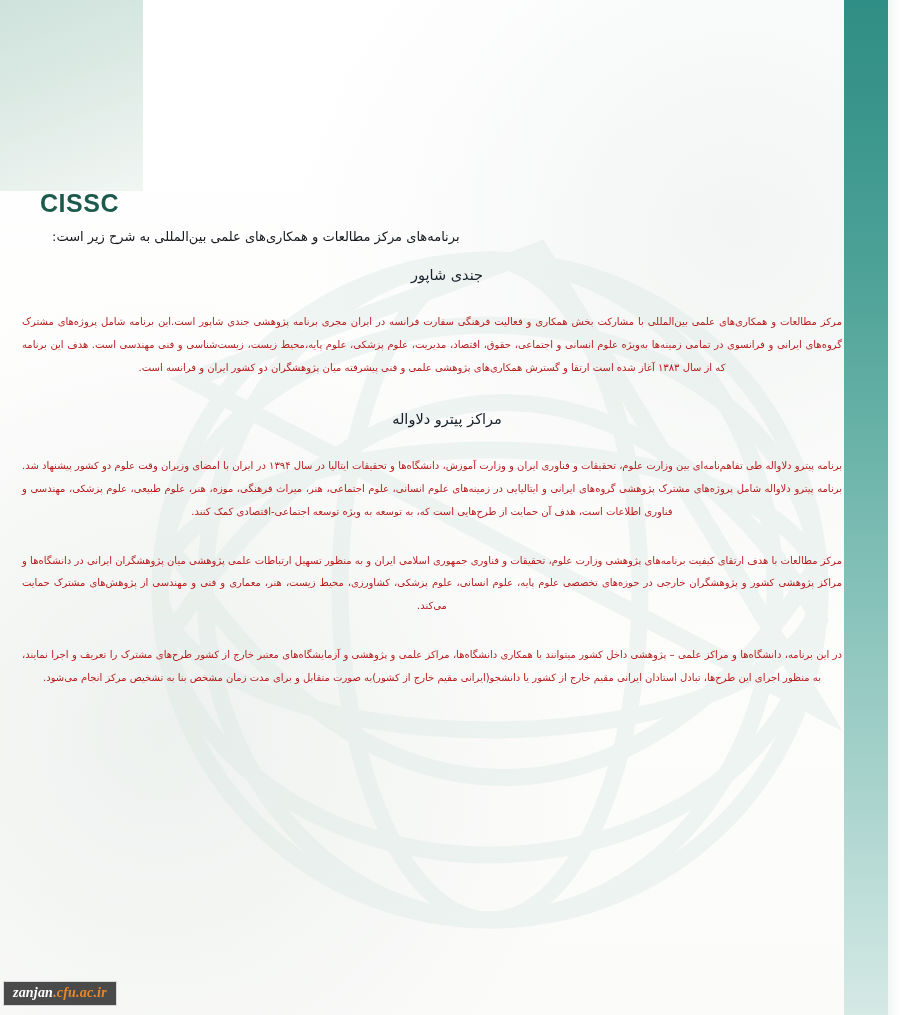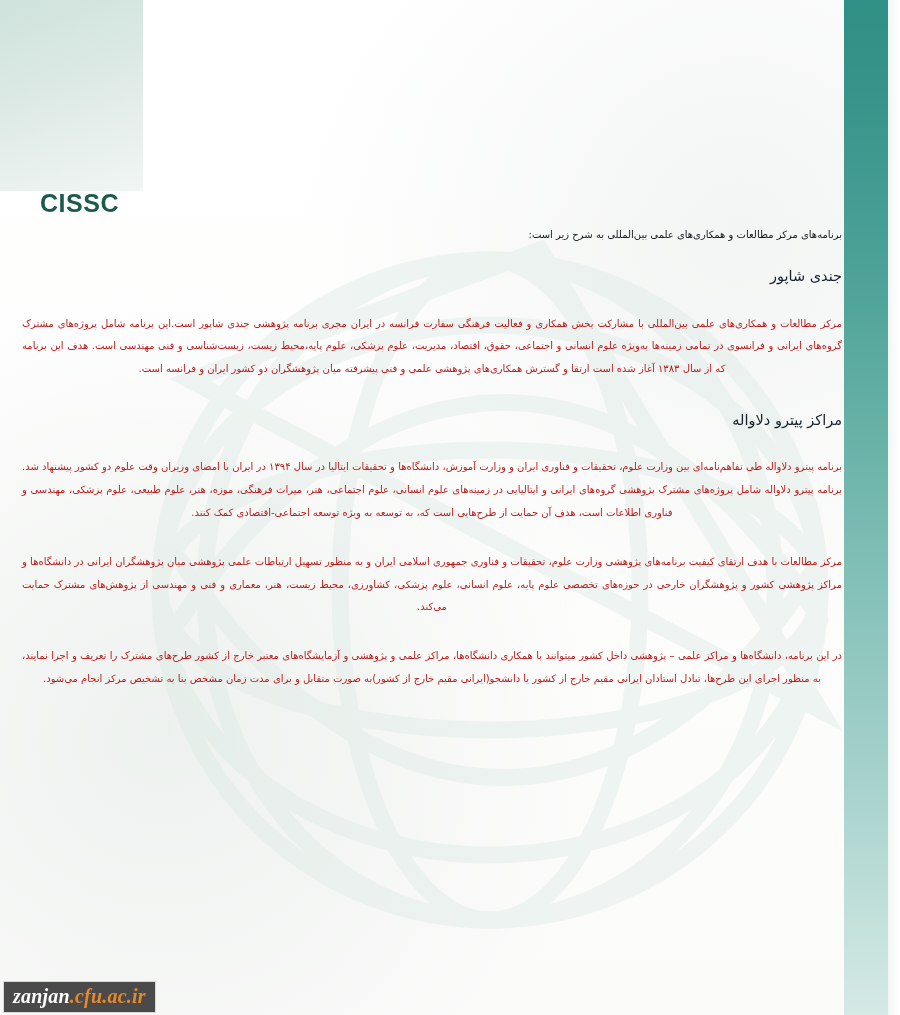--- a/index.html
+++ b/index.html
@@ -110,29 +110,30 @@
     left: 22px;
     top: 225px;
     width: 820px;
     z-index: 2;
     direction: rtl;
     text-align: justify;
     color: #14181c;
     font-family: "DejaVu Sans", sans-serif;
   }
   .intro {
-    font-size: 10px;
+    font-size: 13px;
     line-height: 1.9;
-    text-align: right;
-    margin: 0 0 19px 0;
+    text-align: left;
+    margin: 0 0 12px 0;
     padding-left: 30px;
   }
   .sec-heading {
     font-size: 14.5px;
     line-height: 1.9;
+    text-align: center;
     margin: 0 0 22px 0;
     padding-left: 30px;
     color: #17202a;
   }
   .para {
     font-size: 10px;
     line-height: 2.28;
     text-align: justify;
     text-align-last: center;
     margin: 0 0 26px 0;
@@ -143,21 +144,21 @@
 
   
   .url-badge {
     position: absolute;
     left: 4px;
     top: 982px;
     padding: 3px 9px 4px 9px;
     background: #4a4a4a;
     color: #ffffff;
     font-family: "Liberation Serif", serif;
-    font-size: 20px;
+    font-size: 14px;
     font-weight: 700;
     font-style: italic;
     letter-spacing: 0.2px;
     direction: ltr;
     z-index: 6;
     box-shadow: 0 0 0 1px rgba(0,0,0,0.12);
   }
   .url-badge .accent { color: #e8882a; }
 </style>
 </head>

